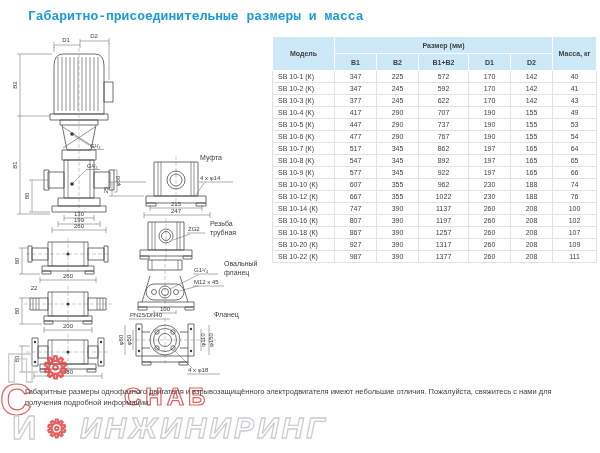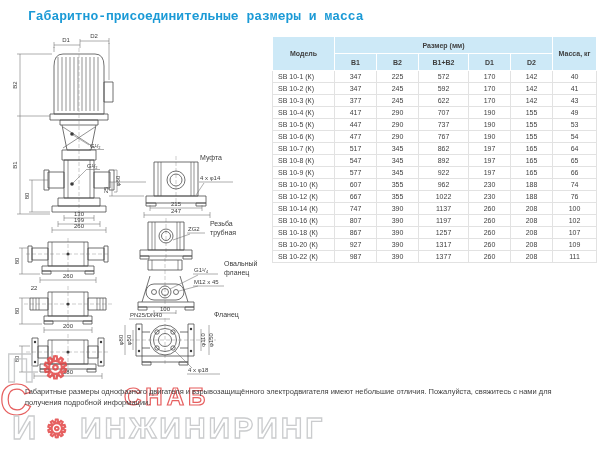--- a/index.html
+++ b/index.html
@@ -485,14 +485,14 @@
   <div>Габаритные размеры однофазного двигателя и взрывозащищённого электродвигателя имеют небольшие отличия. Пожалуйста, свяжитесь с нами для получения подробной информации.</div>
 </div>
 
 <div class="watermark">
   <div class="wm wm-gray" style="left:6px; top:3px; font-size:40px;">П</div>
   <div class="wm wm-red" style="left:42px; top:8px; font-size:30px;">⚙</div>
   <div class="wm wm-red" style="left:0px; top:33px; font-size:44px;">С</div>
   <div class="wm wm-red" style="left:76px; top:40px; font-size:24px; letter-spacing:4px;margin-left:48px;">СНАБ</div>
   <div class="wm wm-gray" style="left:12px; top:65px; font-size:34px;">И</div>
   <div class="wm wm-red" style="left:46px; top:72px; font-size:24px;">⚙</div>
-  <div class="wm wm-gray" style="left:80px; top:68px; font-size:30px; letter-spacing:3px;">ИНЖИНИРИНГ</div>
+  <div class="wm wm-gray" style="left:80px; top:68px; font-size:30px; letter-spacing:3px;font-style:italic;">ИНЖИНИРИНГ</div>
 </div>
 
 </body></html>

